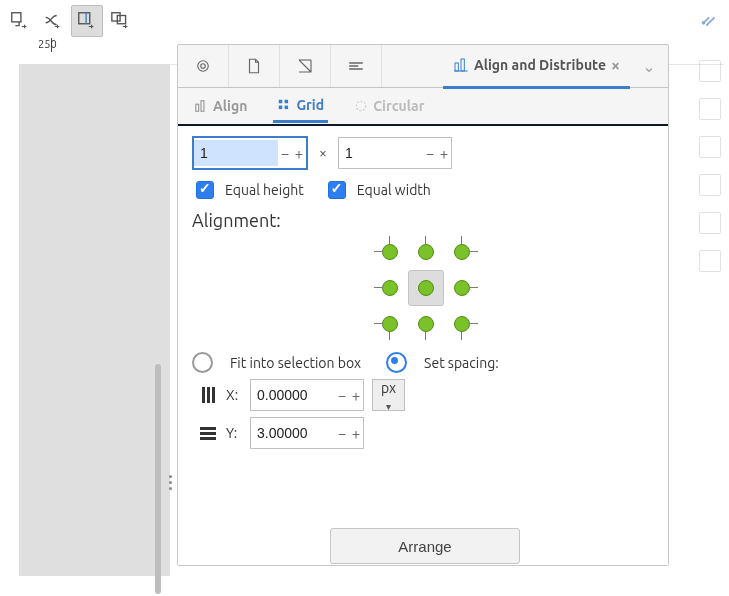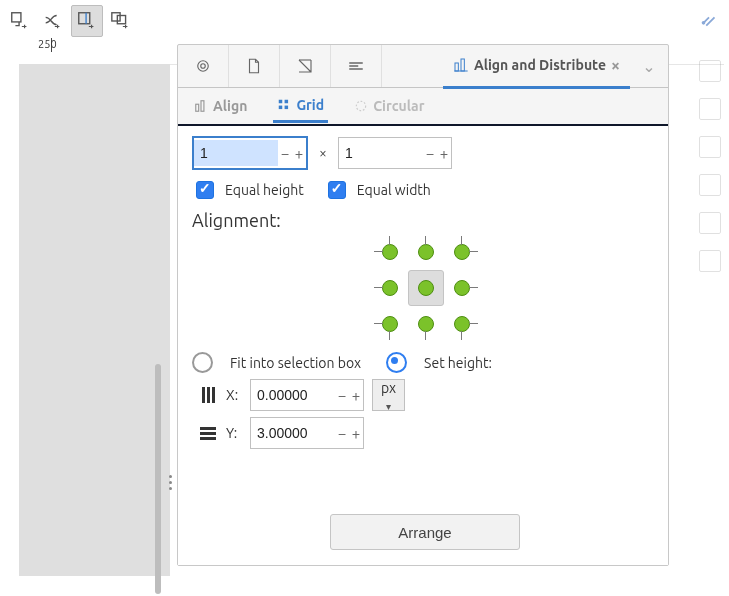--- a/index.html
+++ b/index.html
@@ -68,21 +68,21 @@
 .radio-row label{font-size:14px;}
 .xy-row { display:flex; align-items:center; gap:8px; margin:6px 0 0 6px;}
 .xy-icon { width:20px; display:flex;flex-direction:row;gap:2px;justify-content:center;}
 .xy-icon.col span{width:3px;height:16px;background:#333;}
 .xy-icon.row{flex-direction:column;}
 .xy-icon.row span{width:16px;height:3px;background:#333;}
 .xy-lab { width:16px; font-size:14px; }
 .unit-dd { display:flex;align-items:center;gap:5px;border:1px solid #c0c0c0;background:#eee;height:30px;padding:0 8px;cursor:pointer;font-size:14px;flex-direction:column;}
 .unit-dd .caret{font-size:10px;color:#555;}
 .arrange {
-  position:absolute; left:330px; bottom:46px; width:190px; height:36px;
+  position:absolute; left:330px; bottom:32px; width:190px; height:36px;
   background:#f2f2f2; border:1px solid #c5c5c5; border-radius:3px;
   display:flex;align-items:center;justify-content:center;font-size:15px;color:#444;cursor:pointer;
 }
 .rightdock {
   position:absolute; right:4px; top:60px; width:30px; bottom:30px;
   display:flex;flex-direction:column;gap:16px;align-items:center;opacity:0.25;
 }
 .rightdock .ri{width:20px;height:20px;border:1px solid #888;border-radius:2px;}
 .drag-dots {
   position:absolute;left:169px;top:475px;display:flex;flex-direction:column;gap:3px;
@@ -280,21 +280,21 @@
               <div class="stem" style="left:6px;top:14px"></div>
               <div class="stem" style="width:9px;height:1px;left:14px;top:6px"></div>
             </div>
           </div>
     </div>
 
     <div class="row radio-row" style="gap:17px">
       <span class="rad"></span>
       <label>Fit into selection box</label>
       <span class="rad checked" style="margin-left:8px"></span>
-      <label>Set height:</label>
+      <label>Set spacing:</label>
     </div>
 
     <div class="xy-row">
       <div class="xy-icon col">
             <span></span>
             <span></span>
             <span></span>
           </div>
       <span class="xy-lab">X:</span>
       <div class="spin">

